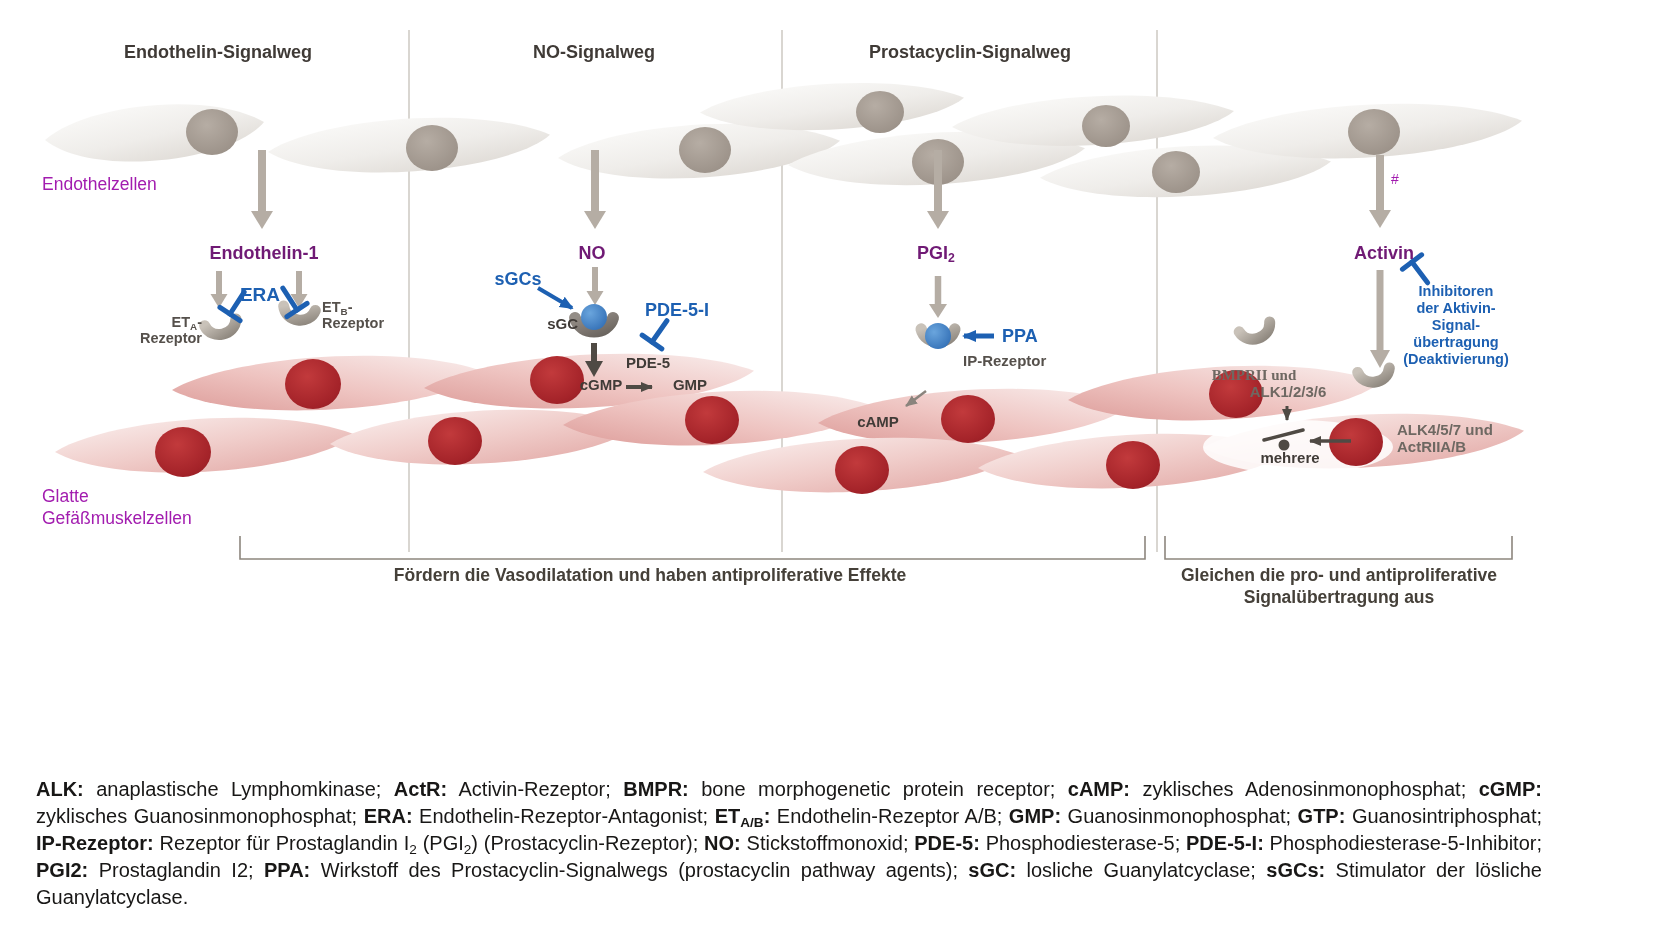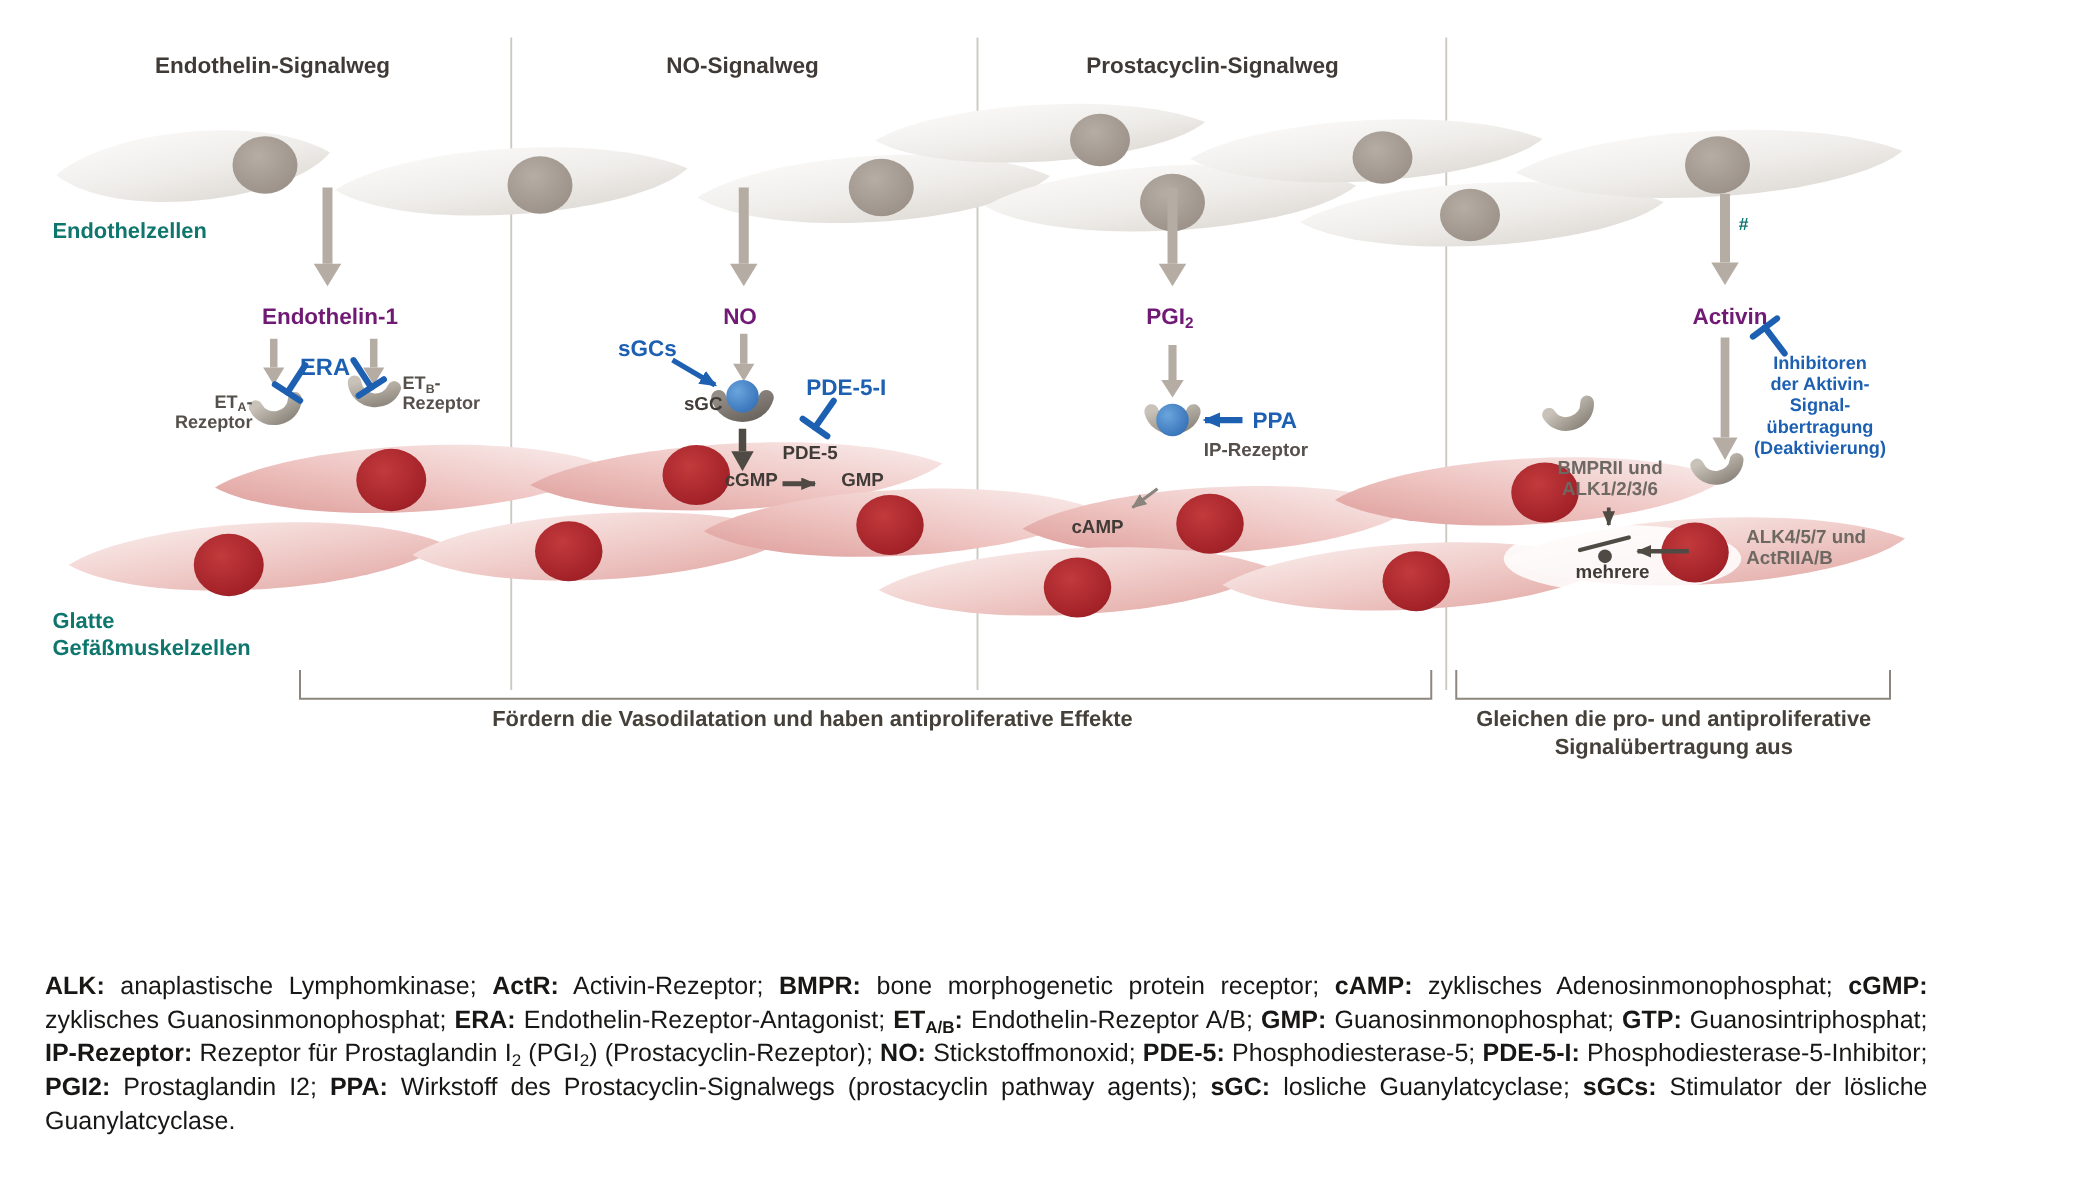--- a/index.html
+++ b/index.html
@@ -5,21 +5,21 @@
   html,body{margin:0;padding:0;background:#ffffff;}
   .stage{position:relative;width:1680px;height:945px;background:#ffffff;overflow:hidden;
          font-family:"Liberation Sans",sans-serif;}
   .stage svg{position:absolute;left:0;top:0;}
   .lbl{position:absolute;white-space:nowrap;line-height:1.12;}
   .ctr{text-align:center;}
   .rgt{text-align:right;}
   .jst{white-space:normal;text-align:justify;}
   .hdr{font-size:18px;font-weight:bold;color:#3f3a36;}
   .ligand{font-size:18px;font-weight:bold;color:#701a75;}
-  .layer{font-size:17.5px;color:#0f766e;font-weight:bold;}
+  .layer{font-size:17.5px;color:#a21caf;}
   .blue{color:#1d60b2;font-weight:bold;font-size:18px;}
   .blue-sm{color:#1d60b2;font-weight:bold;font-size:14.5px;}
   .era{font-size:19px;}
   .dk{font-size:15px;font-weight:bold;color:#403b37;}
   .md{font-size:15px;font-weight:bold;color:#55504b;}
   .etlbl{font-size:14.5px;font-weight:bold;color:#55504b;}
   .rec2{font-size:15px;font-weight:bold;color:#6e6862;}
   .cap{font-size:17.5px;font-weight:bold;color:#454039;}
   .foot{font-size:20px;color:#181716;line-height:27px;}
   .b{font-weight:bold;}
@@ -250,21 +250,21 @@
 <div class="lbl md" style="left:963px;top:353px;">IP-Rezeptor</div>
 <div class="lbl dk ctr" style="left:838px;top:414px;width:80px;">cAMP</div>
 
 <div class="lbl ligand ctr" style="left:1284px;top:243px;width:200px;">Activin</div>
 <div class="lbl layer" style="left:1391px;top:172px;font-size:14px;">#</div>
 <div class="lbl blue-sm ctr" style="left:1390px;top:283px;width:132px;">Inhibitoren</div>
 <div class="lbl blue-sm ctr" style="left:1390px;top:300px;width:132px;">der Aktivin-</div>
 <div class="lbl blue-sm ctr" style="left:1390px;top:317px;width:132px;">Signal-</div>
 <div class="lbl blue-sm ctr" style="left:1390px;top:334px;width:132px;">übertragung</div>
 <div class="lbl blue-sm ctr" style="left:1390px;top:351px;width:132px;">(Deaktivierung)</div>
-<div class="lbl rec2 ctr" style="left:1238px;top:367px;width:100px;">BMPRII und</div>
+<div class="lbl rec2 ctr" style="left:1204px;top:367px;width:100px;font-family:Liberation Serif, serif;">BMPRII und</div>
 <div class="lbl rec2 ctr" style="left:1238px;top:384px;width:100px;">ALK1/2/3/6</div>
 <div class="lbl rec2" style="left:1397px;top:422px;">ALK4/5/7 und</div>
 <div class="lbl rec2" style="left:1397px;top:439px;">ActRIIA/B</div>
 <div class="lbl dk ctr" style="left:1250px;top:450px;width:80px;">mehrere</div>
 
 <div class="lbl cap ctr" style="left:240px;top:566px;width:820px;">Fördern die Vasodilatation und haben antiproliferative Effekte</div>
 <div class="lbl cap ctr" style="left:1165px;top:566px;width:348px;">Gleichen die pro- und antiproliferative</div>
 <div class="lbl cap ctr" style="left:1165px;top:588px;width:348px;">Signalübertragung aus</div>
 
 <div class="lbl foot jst" style="left:36px;top:776px;width:1506px;"><span class="b">ALK:</span><span> anaplastische Lymphomkinase; </span><span class="b">ActR:</span><span> Activin-Rezeptor; </span><span class="b">BMPR:</span><span> bone morphogenetic protein receptor; </span><span class="b">cAMP:</span><span> zyklisches Adenosinmonophosphat; </span><span class="b">cGMP:</span><span> zyklisches Guanosinmonophosphat; </span><span class="b">ERA:</span><span> Endothelin-Rezeptor-Antagonist; </span><span class="b">ET</span><sub class="b">A/B</sub><span class="b">:</span><span> Endothelin-Rezeptor A/B; </span><span class="b">GMP:</span><span> Guanosinmonophosphat; </span><span class="b">GTP:</span><span> Guanosintriphosphat; </span><span class="b">IP-Rezeptor:</span><span> Rezeptor für Prostaglandin I</span><sub>2</sub><span> (PGI</span><sub>2</sub><span>) (Prostacyclin-Rezeptor); </span><span class="b">NO:</span><span> Stickstoffmonoxid; </span><span class="b">PDE-5:</span><span> Phosphodiesterase-5; </span><span class="b">PDE-5-I:</span><span> Phosphodiesterase-5-Inhibitor; </span><span class="b">PGI2:</span><span> Prostaglandin I2; </span><span class="b">PPA:</span><span> Wirkstoff des Prostacyclin-Signalwegs (prostacyclin pathway agents); </span><span class="b">sGC:</span><span> losliche Guanylatcyclase; </span><span class="b">sGCs:</span><span> Stimulator der lösliche Guanylatcyclase.</span></div>

